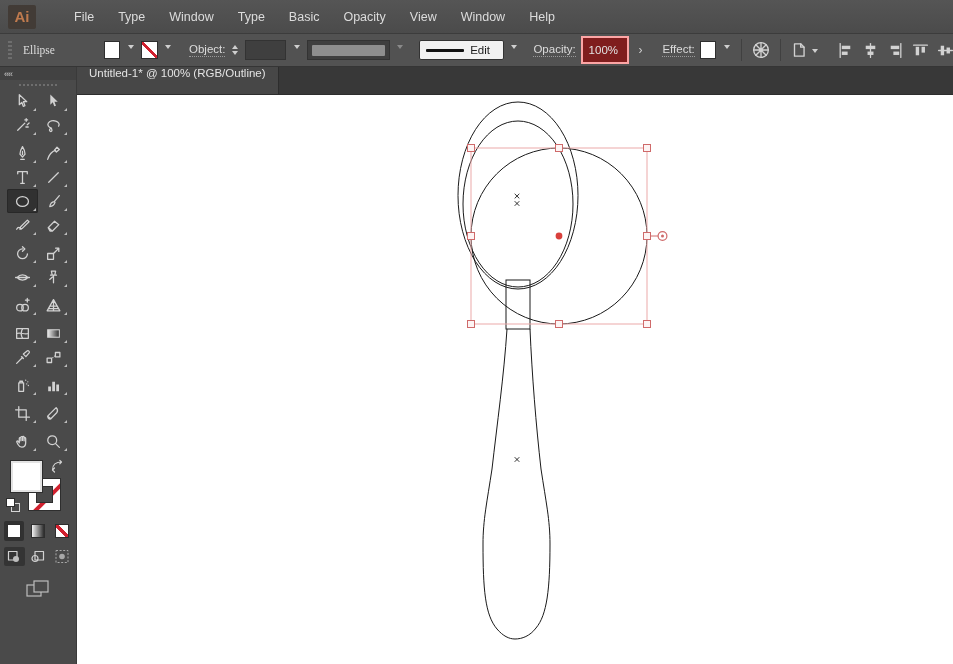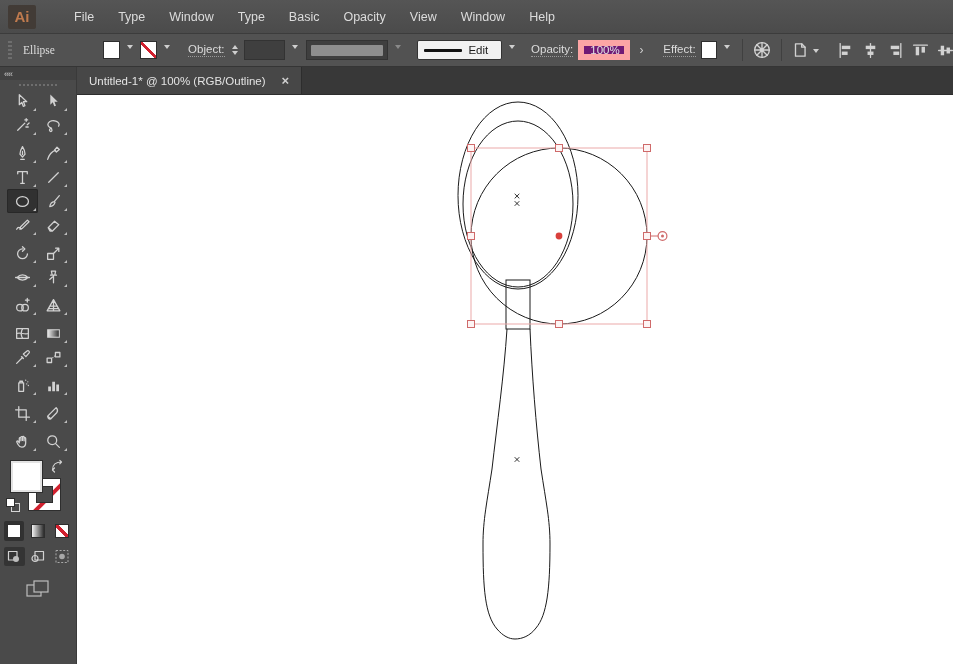--- a/index.html
+++ b/index.html
@@ -25,21 +25,21 @@
   .dotted-label { border-bottom:1px dotted #9a9a9a; padding-bottom:1px; }
   .stepper { display:flex; flex-direction:column; justify-content:center; gap:2px; width:11px; align-items:center; }
   .stepper .up { width:0;height:0;border:3px solid transparent;border-bottom:4px solid #cfcfcf; }
   .stepper .dn { width:0;height:0;border:3px solid transparent;border-top:4px solid #cfcfcf; }
   .dd-dark { height:20px; background:#3f3f3f; border:1px solid #333; display:flex; align-items:center; padding:0 4px; }
   .w-weight { width:44px; }
   .w-profile { width:90px; }
   .profile-band { width:100%; height:11px; background:#8e8e8e; border-radius:1px; }
   .dd-basic { width:92px; height:20px; background:#f1f1f1; border:1px solid #333; border-radius:2px; display:flex; align-items:center; gap:6px; padding:0 6px; color:#1c1c1c; }
   .brush-line { width:38px; height:3px; background:#111; border-radius:1px; }
-  .opacity-box { width:52px; height:20px; background:#701a75; border:6px solid #fca5a5; display:flex; align-items:center; padding:0 6px; color:#e2e2e2; }
+  .opacity-box { width:52px; height:28px; background:#7f1d1d; border:2px solid #fca5a5; display:flex; align-items:center; padding:0 6px; color:#e2e2e2; }
   .more-btn { width:14px; height:20px; display:flex; align-items:center; justify-content:center; color:#cfcfcf; font-size:12px; }
   .sep { width:1px; height:22px; background:#404040; margin:0 4px; }
   .cb-icon { display:flex; align-items:center; justify-content:center; width:22px; height:22px; }
   .ti { stroke:#d2d2d2; fill:none; stroke-width:1.2; stroke-linecap:round; stroke-linejoin:round; }
   .tif { fill:#d2d2d2; stroke:none; }
 
   
   .main { display:flex; height:597px; }
 
   
@@ -73,21 +73,21 @@
 
   .mode-row { display:flex; justify-content:center; gap:3px; margin-top:6px; }
   .mode { width:21px; height:19px; display:flex; align-items:center; justify-content:center; border-radius:2px; }
   .mode.sel { background:#343434; }
 
   .scr-row { display:flex; justify-content:center; margin-top:12px; }
 
   
   .docarea { flex:1; display:flex; flex-direction:column; min-width:0; }
   .tabbar { height:28px; background:#383838; display:flex; border-bottom:1px solid #2d2d2d; }
-  .tab { background:#474747; border-right:1px solid #2d2d2d; display:flex; align-items:center; gap:16px; padding:0 12px; font-size:11.5px; color:#e3e3e3; }
+  .tab { background:#474747; border-right:1px solid #2d2d2d; display:flex; align-items:center; gap:16px; padding:0 12px; font-size:11.5px; color:#e3e3e3;flex-direction:column; }
   .tab-close { color:#d0d0d0; font-size:13px; font-weight:bold; line-height:1; }
   .canvas { flex:1; background:#fff; position:relative; }
   .canvas svg { position:absolute; inset:0; }
 </style>
 </head>
 <body>
 
 <div class="app">
 
   <div class="menubar">

